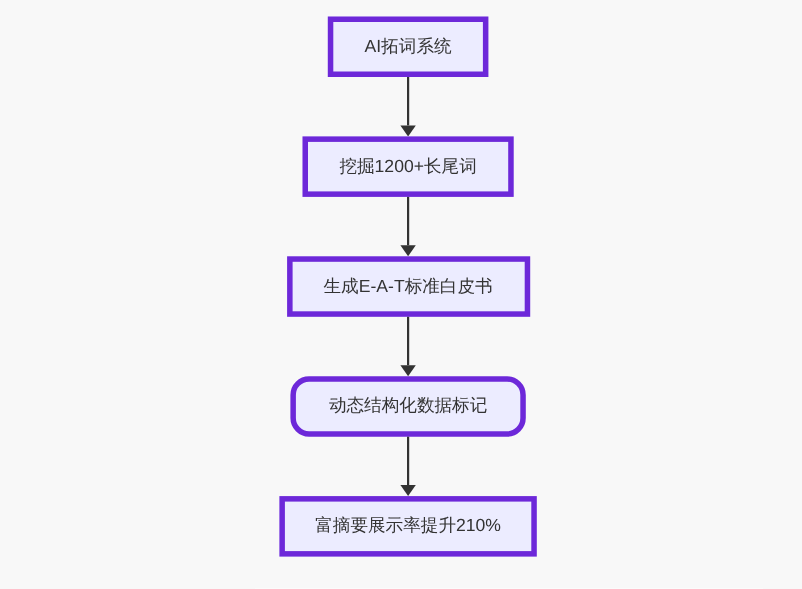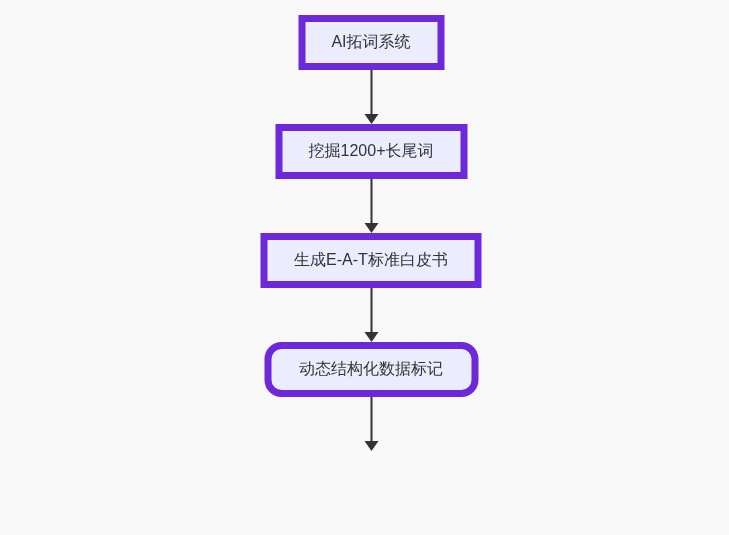--- a/index.html
+++ b/index.html
@@ -20,21 +20,21 @@
     top: 15px;
     transform: translateX(-50%);
     display: flex;
     flex-direction: column;
     align-items: center;
   }
   .node {
     box-sizing: border-box;
     height: 55px;
     background: #ECECFF;
-    border: 7px solid #6d28d9;
+    border: 5px solid #6d28d9;
     display: flex;
     align-items: center;
     justify-content: center;
     font-size: 16px;
     color: #333333;
     white-space: nowrap;
   }
   .node-1 { width: 146px; }
   .node-2 { width: 192px; }
   .node-3 { width: 221px; }
@@ -95,15 +95,18 @@
 
     <div class="node node-4">
       <span>动态结构化数据标记</span>
     </div>
 
     <div class="arrow">
       <div class="line"></div>
       <div class="head"></div>
     </div>
 
+    <div class="node node-5">
+      <span>富摘要展示率提升210%</span>
+    </div>
 
   </div>
 </div>
 
 </body></html>

